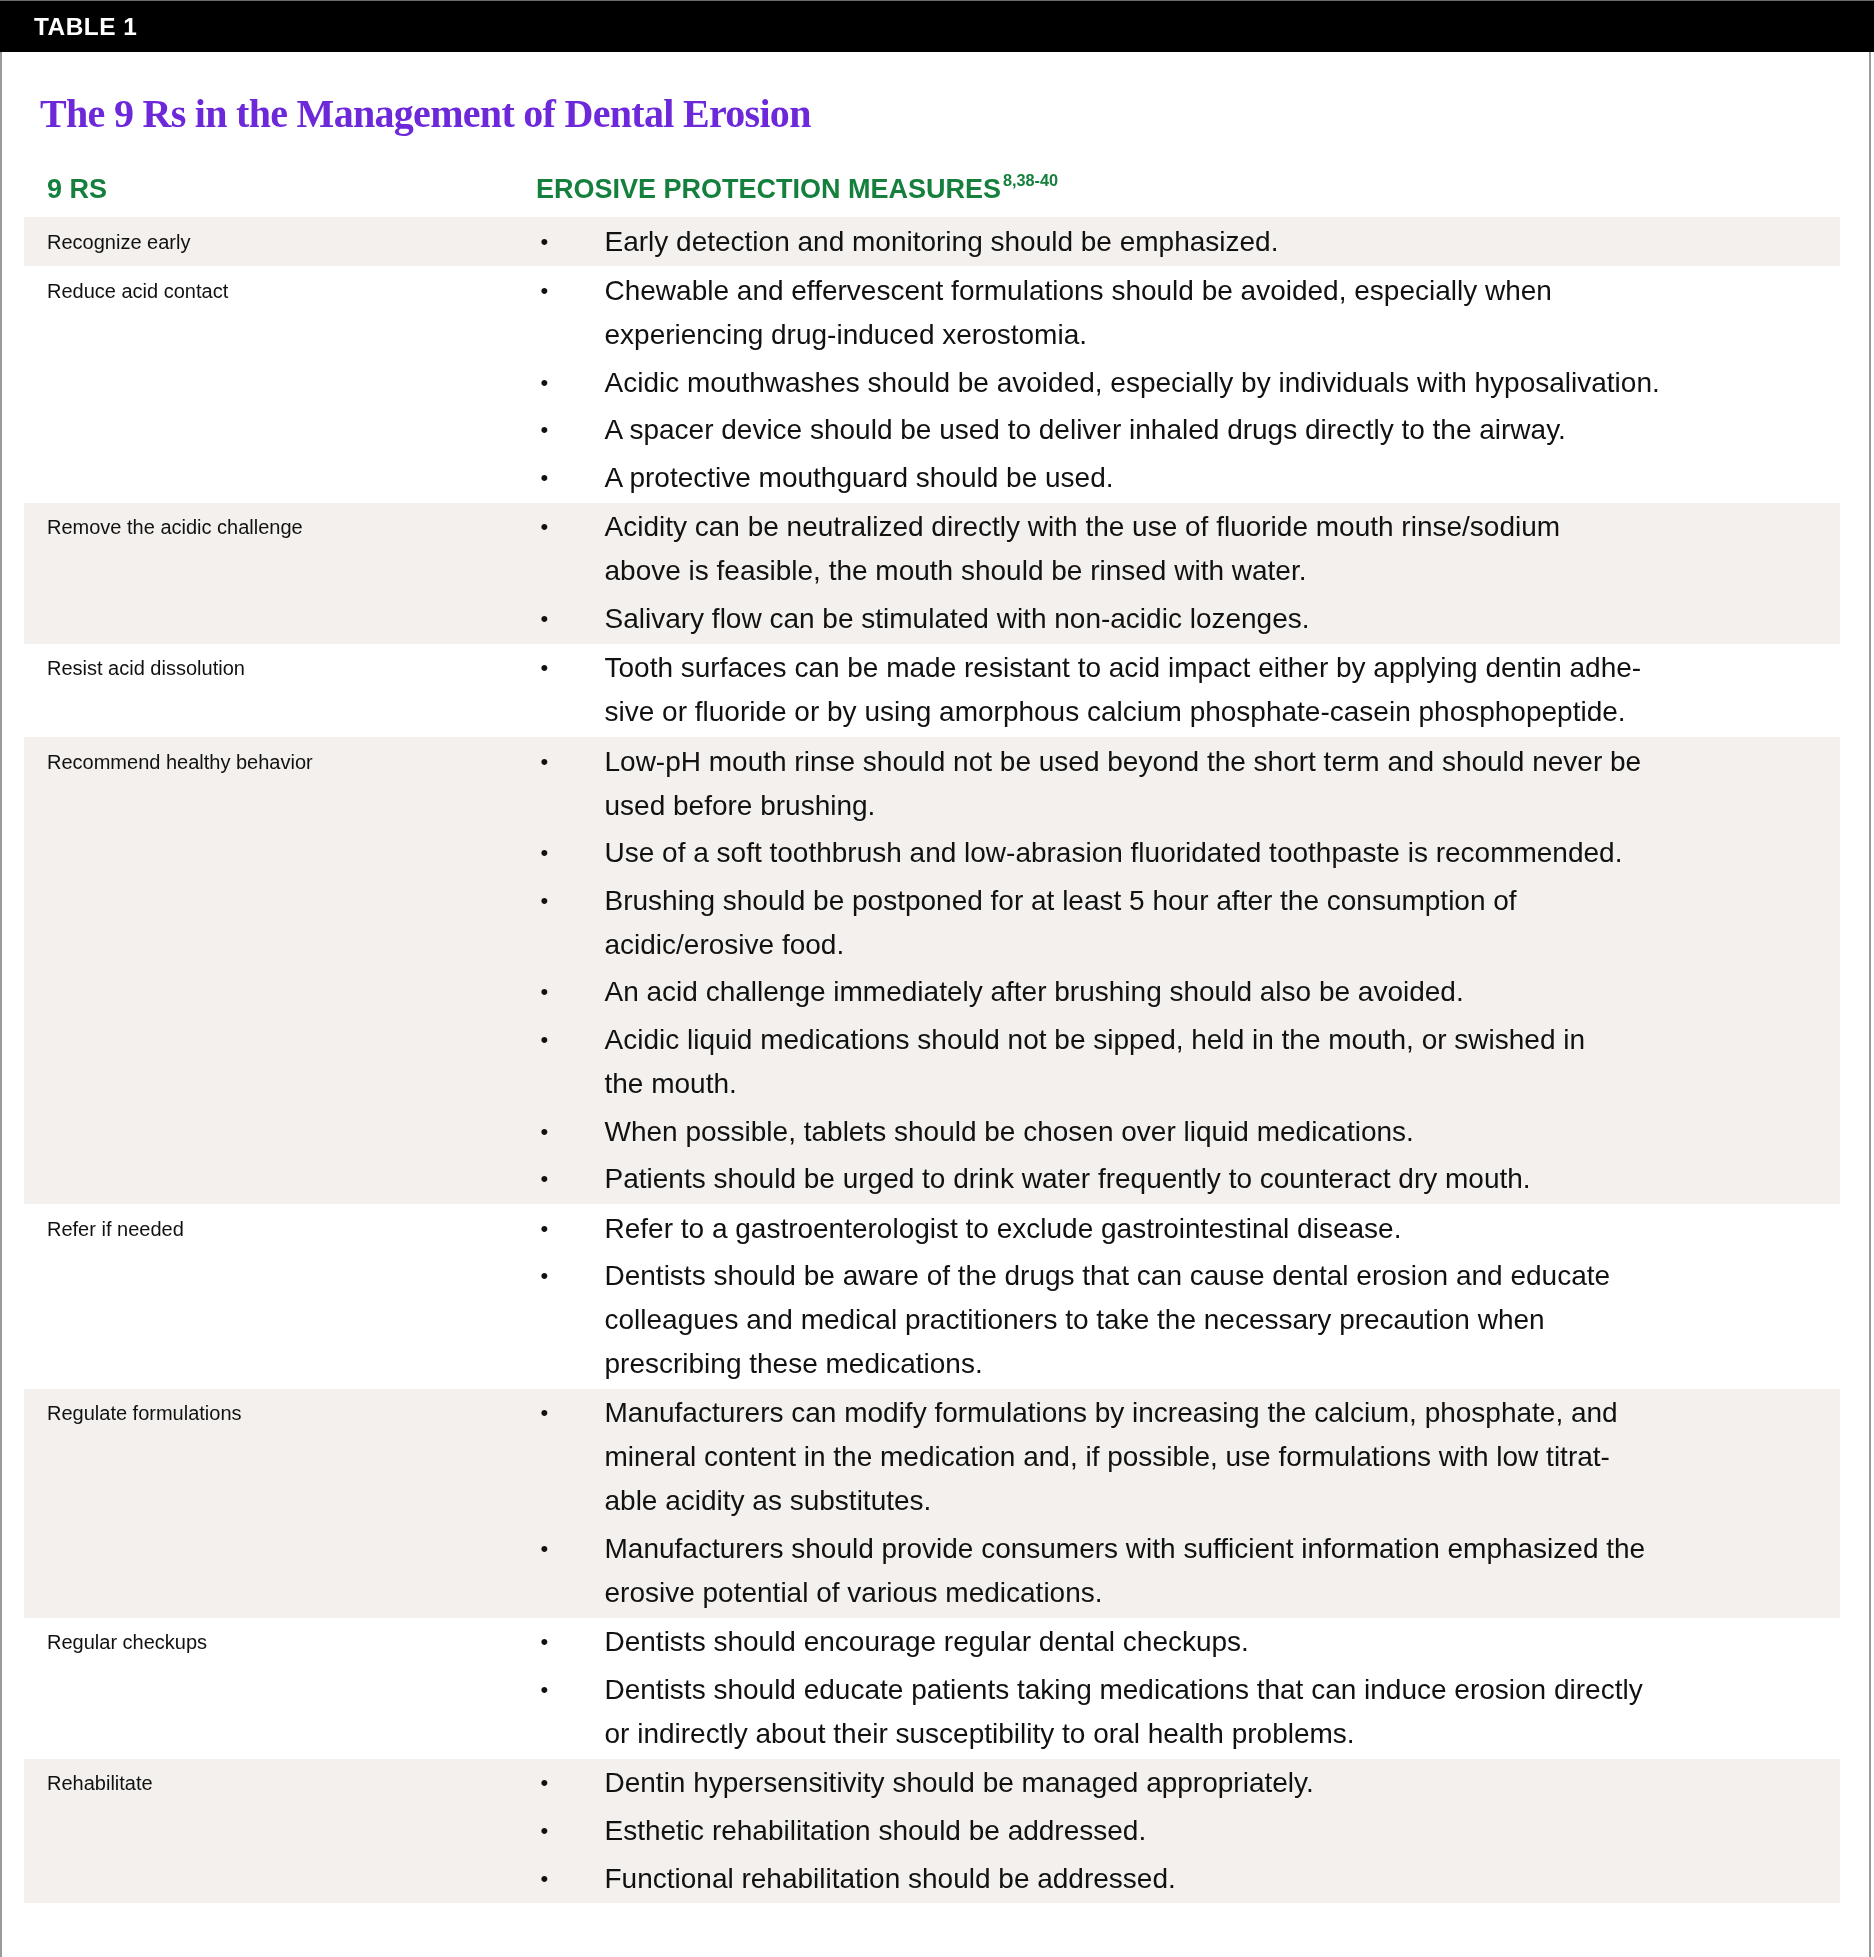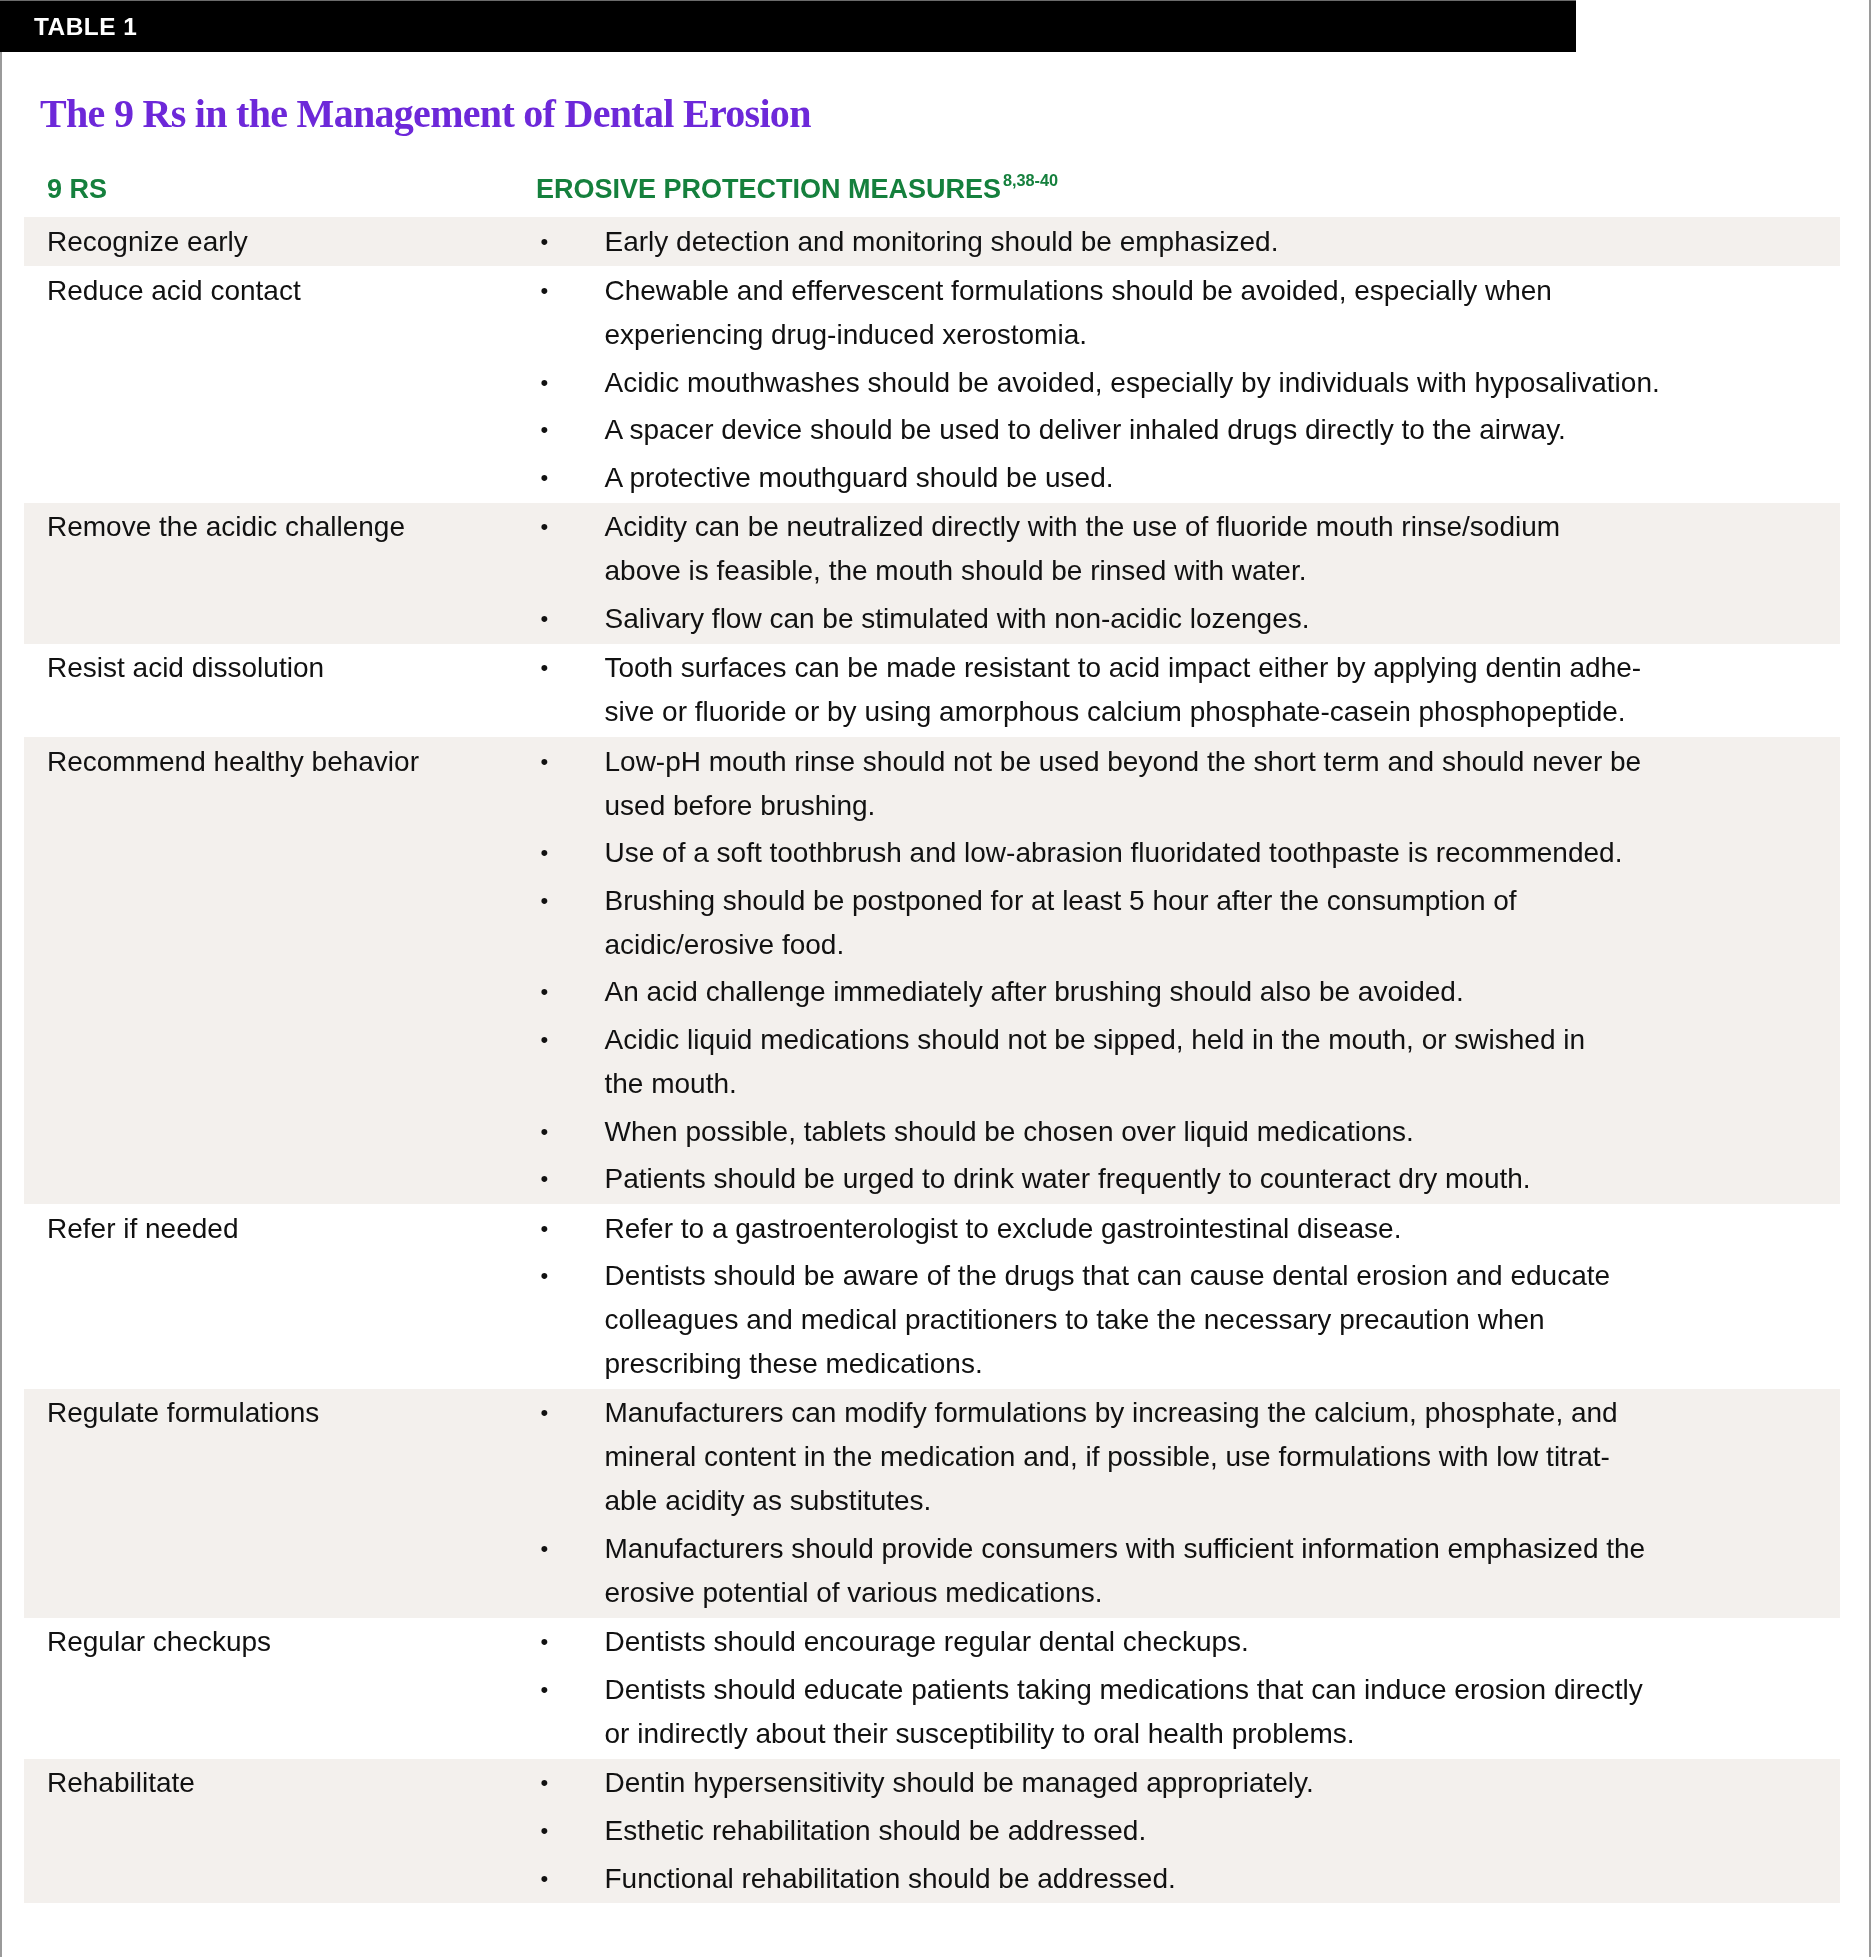--- a/index.html
+++ b/index.html
@@ -1,33 +1,33 @@
 <!DOCTYPE html>
 <html style="font-size:14.5px"><head>
 <meta charset="utf-8">
 <style>
   html, body { margin: 0; padding: 0; background: #ffffff; }
   body { width: 1874px; height: 1958px; position: relative; overflow: hidden;
          font-family: "Liberation Sans", "DejaVu Sans", sans-serif; color: #111; }
   .frame { position: absolute; left: 0; top: 0; width: 1871px; height: 1958px;
            border-left: 2.7px solid #9a9a9a; border-right: 2.7px solid #9a9a9a; box-sizing: border-box; }
-  .topbar { position: absolute; left: 0; top: 0; width: 1576px; height: 52px; background: #000;
+  .topbar { position: absolute; left: 0; top: 0; width: 1874px; height: 52px; background: #000;
             border-top: 1.8px solid #6b6b6b; box-sizing: border-box; }
   .topbar-label { position: absolute; left: 34px; top: 11.8px; color: #fff; font-weight: bold;
                   font-size: 24.4px; letter-spacing: 0.5px; }
   .title { position: absolute; left: 40px; top: 90px; font-family: "Liberation Serif", "DejaVu Serif", serif;
            font-weight: bold; font-size: 40px; letter-spacing: -0.7px; color: #6d28d9; white-space: nowrap; }
   .colhead { position: absolute; top: 174px; font-weight: bold; font-size: 27px; color: #15803d; white-space: nowrap; text-align: center; }
   .colhead sup { font-size: 16.3px; vertical-align: 0; position: relative; top: -11.8px; margin-left: 1.8px; }
   .col1-head { left: 47px; }
   .col2-head { left: 536px; }
   .table { position: absolute; left: 23.5px; top: 217px; width: 1816px; }
   .row { position: relative; padding: 2.7px 0; box-sizing: border-box; }
   .row.striped { background: #f3f0ed; }
-  .row-label { position: absolute; left: 23.5px; top: 2.7px; font-size: 28px; line-height: 44px; white-space: nowrap; }
+  .row-label { position: absolute; left: 23.5px; top: 2.7px; font-size: 20px; line-height: 44px; white-space: nowrap; }
   .items { margin-left: 517px; }
   .item { position: relative; padding-left: 32px; margin-bottom: 3.6px; }
   .item:last-child { margin-bottom: 0; }
   .bullet { position: absolute; left: 0; top: 0; font-size: 22px; line-height: 44px; }
   .line { display: block; font-size: 28px; line-height: 44px; white-space: nowrap; margin-left: 32px; }
 </style>
 </head>
 <body>
 
 <div class="frame"></div>

